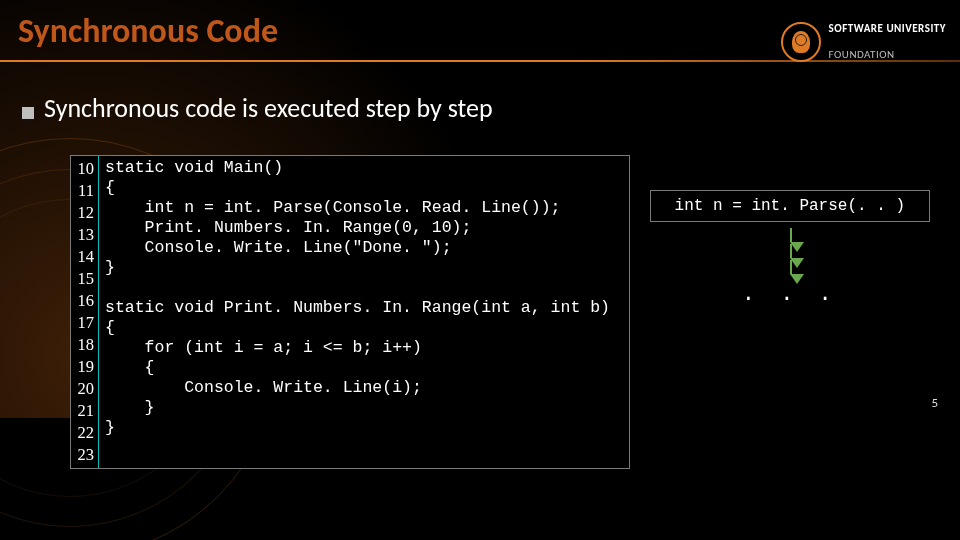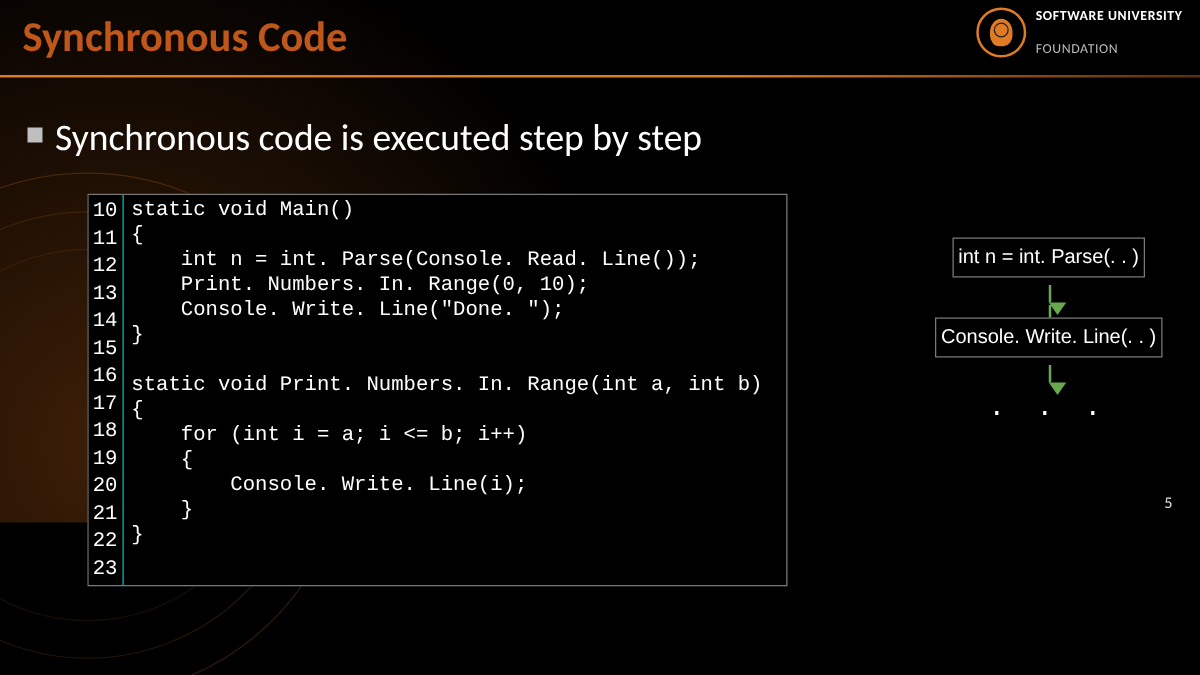--- a/index.html
+++ b/index.html
@@ -4,36 +4,36 @@
 <style>
   * { margin:0; padding:0; box-sizing:border-box; }
   html,body { width:960px; height:540px; background:#000; font-family:Calibri,Arial,sans-serif; color:#fff; overflow:hidden; }
   .slide { position:relative; width:960px; height:418px;
     background:
       radial-gradient(circle at 10% 85%, rgba(180,90,20,0.35) 0%, rgba(0,0,0,0) 45%),
       linear-gradient(#000,#000);
   }
   .title { position:absolute; left:18px; top:10px; font-size:34px; font-weight:700; color:#c0571a; }
   .title-underline { position:absolute; left:0; top:60px; width:960px; height:2px; background:linear-gradient(to right,#e07b25 0%,#e07b25 60%,#5a2e0a 100%); }
-  .logo { position:absolute; right:14px; top:6px; display:flex; align-items:center; gap:8px; }
+  .logo { position:absolute; right:14px; top:22px; display:flex; align-items:center; gap:8px; }
   .logo-icon { width:40px; height:40px; border:2px solid #e07b25; border-radius:50%; display:flex; align-items:center; justify-content:center; }
   .logo-bulb { width:18px; height:22px; background:#e07b25; border-radius:50% 50% 40% 40%; position:relative; }
   .logo-gear { position:absolute; width:12px; height:12px; border:1px solid #222; border-radius:50%; top:3px; left:3px; }
   .logo-text { font-size:11px; line-height:12px; letter-spacing:0.5px; color:#fff; font-weight:600; }
   .logo-text .line2 { font-weight:400; color:#bbb;margin-top:14px; }
 
-  .bullet { position:absolute; left:22px; top:92px; font-size:30px; display:flex; align-items:flex-start; gap:10px; }
+  .bullet { position:absolute; left:22px; top:92px; font-size:26px; display:flex; align-items:center; gap:10px; }
   .bullet .sq { width:12px; height:12px; background:#bfbfbf; margin-top:10px; }
 
   .codebox { position:absolute; left:70px; top:155px; width:560px; border:1px solid #7a7a7a; background:#000; display:grid; grid-template-columns:28px 1fr; }
-  .gutter { background:#000; border-right:1px solid #00bfbf; font-family:Liberation Mono, monospace; font-size:16.5px; line-height:22px; color:#fff; padding:2px 4px 2px 0; text-align:right; }
+  .gutter { background:#000; border-right:1px solid #00bfbf; font-family:Liberation Serif, serif; font-size:16.5px; line-height:22px; color:#fff; padding:2px 4px 2px 0; text-align:right; }
   .code  { font-family:'Courier New',monospace; font-size:16.5px; line-height:20px; color:#fff; padding:2px 6px; white-space:pre; }
 
   .flow { position:absolute; right:30px; top:190px; display:flex; flex-direction:column; align-items:center; gap:0; }
-  .flow-box { border:1px solid #7a7a7a; background:#000; font-family:Liberation Sans, sans-serif; font-size:16px; padding:6px 4px; white-space:nowrap; }
+  .flow-box { border:1px solid #7a7a7a; background:#000; font-family:Liberation Mono, monospace; font-size:16px; padding:6px 24px; white-space:nowrap; }
   .flow-arrow { width:0; height:0; margin:6px 0 10px 0; }
   .flow-arrow .shaft { width:2px; height:14px; background:#6aa84f; margin:0 auto; }
   .flow-arrow .head  { width:0; height:0; border-left:7px solid transparent; border-right:7px solid transparent; border-top:10px solid #6aa84f; margin:0 auto; }
   .dots { font-family:'Courier New',monospace; font-size:22px; letter-spacing:6px; margin-top:12px; }
 
   .pagenum { position:absolute; right:22px; bottom:8px; font-size:13px; color:#ddd; }
 
   
   .ornament { position:absolute; left:-140px; bottom:-140px; width:420px; height:420px; border:1px solid rgba(200,110,30,0.25); border-radius:50%; }
   .ornament::before { content:""; position:absolute; inset:30px; border:1px solid rgba(200,110,30,0.18); border-radius:50%; }
@@ -99,21 +99,20 @@
   <div class="flow">
     <div class="flow-box">int n = int. Parse(. . )</div>
     <div class="flow-arrow">
         <div class="shaft"></div>
         <div class="head"></div>
       </div>
     <div class="flow-arrow">
         <div class="shaft"></div>
         <div class="head"></div>
       </div>
-    <div class="flow-box">Console. Write. Line(. . )</div>
     <div class="flow-arrow">
         <div class="shaft"></div>
         <div class="head"></div>
       </div>
     <div class="dots">. . .</div>
   </div>
 
   <div class="pagenum">5</div>
 </div>
 

